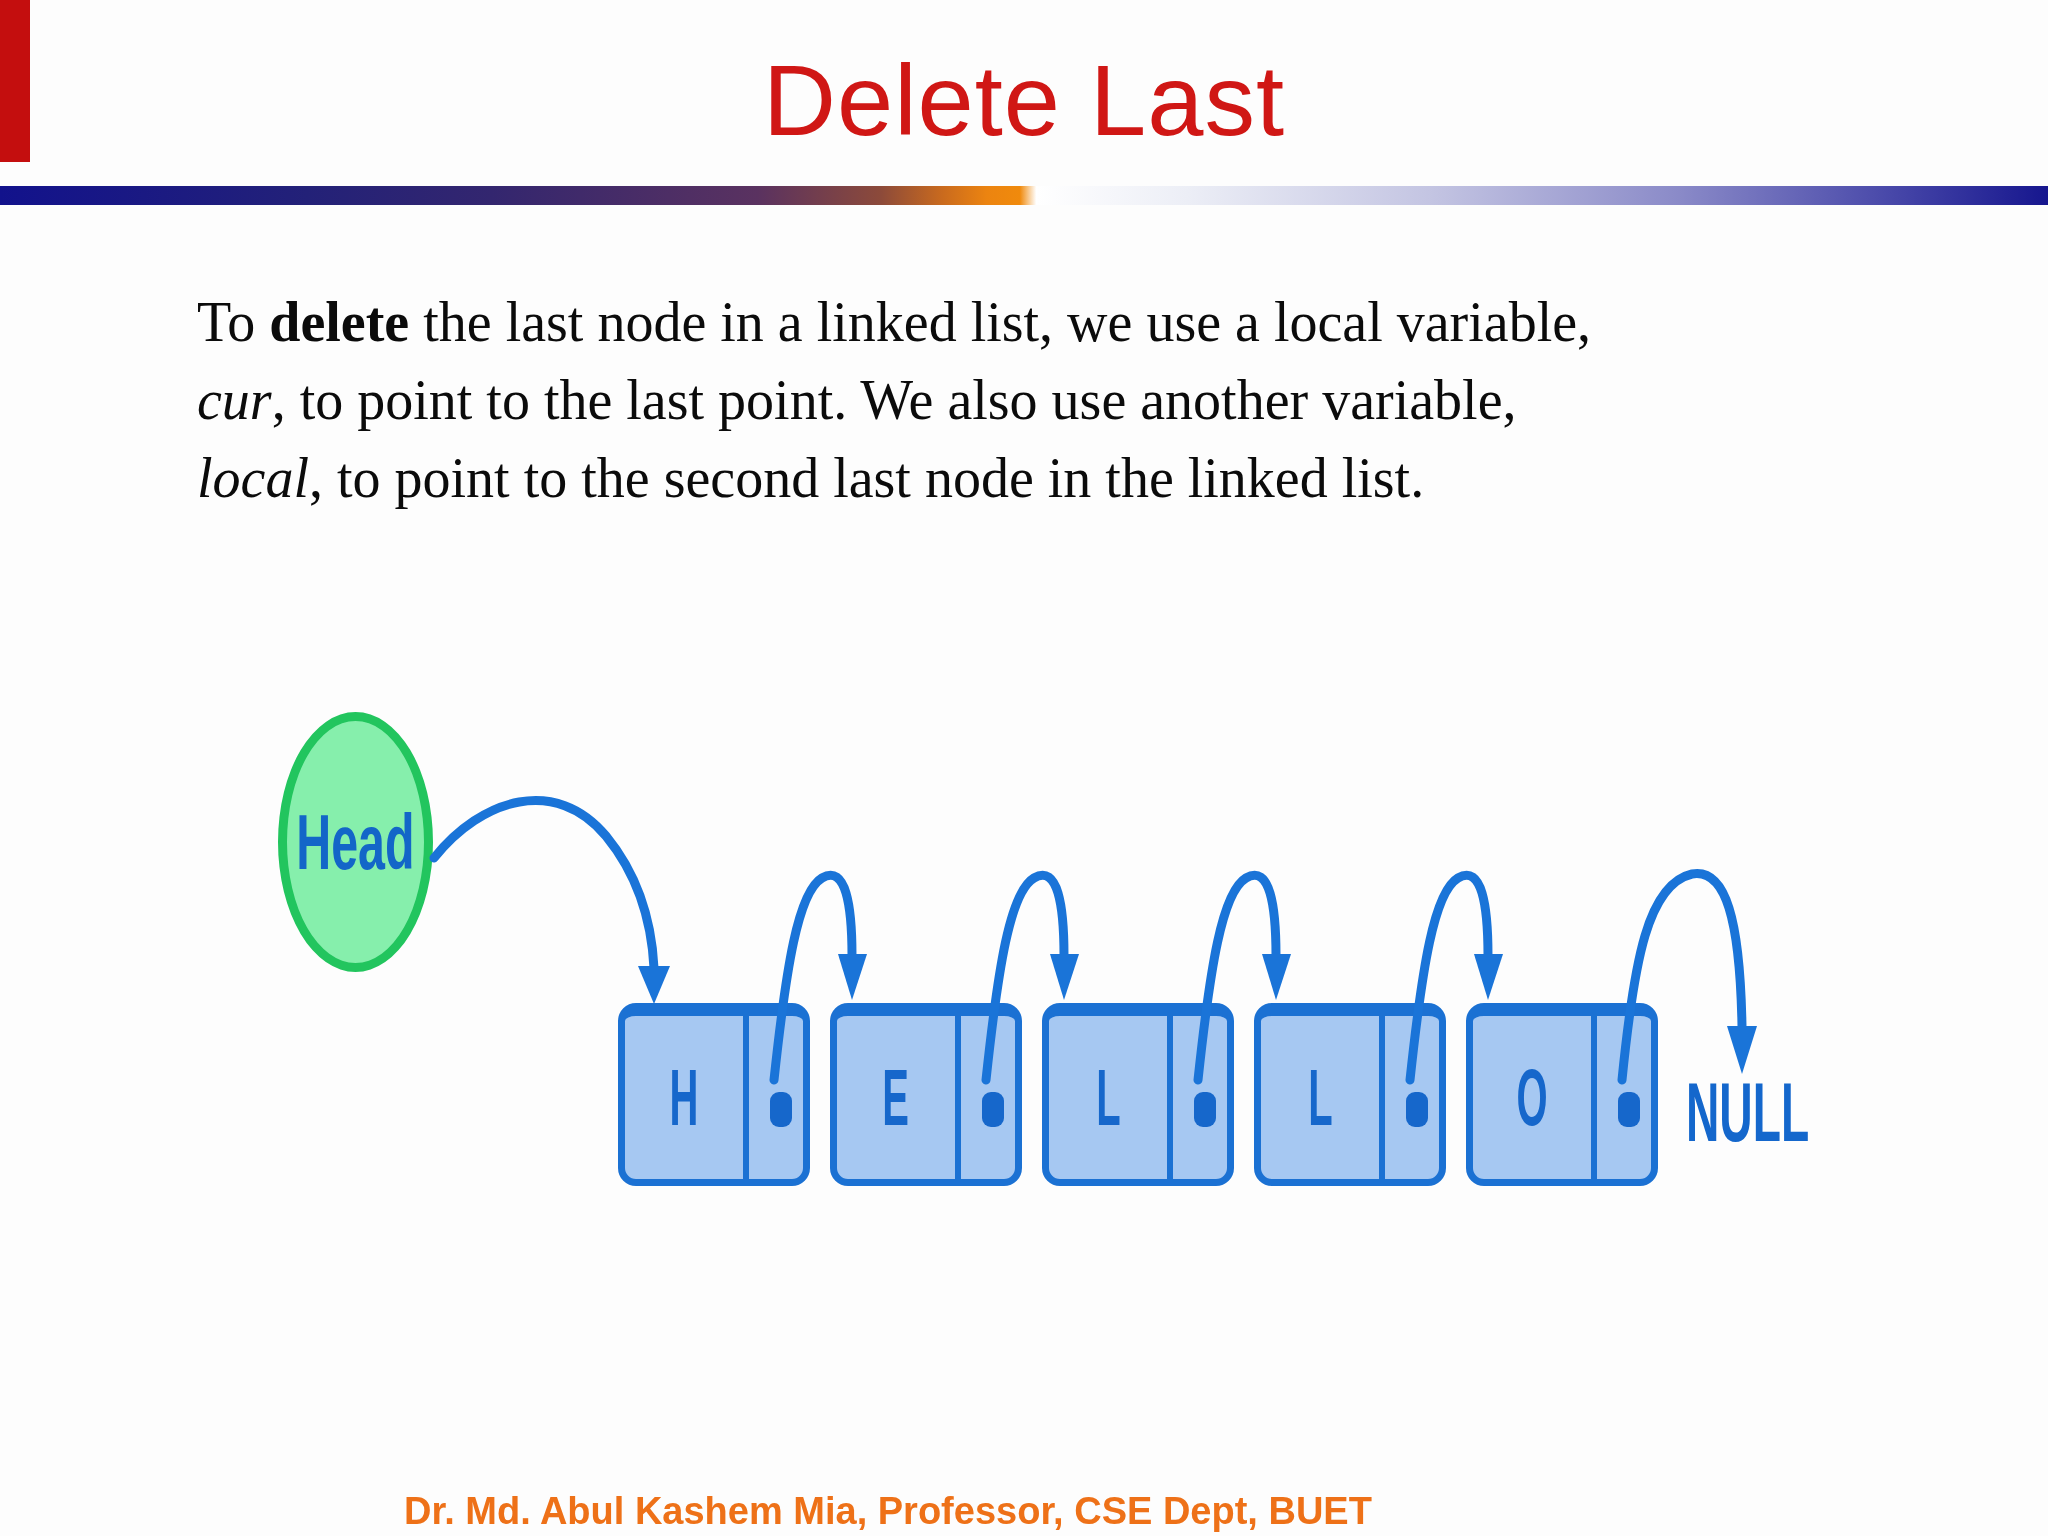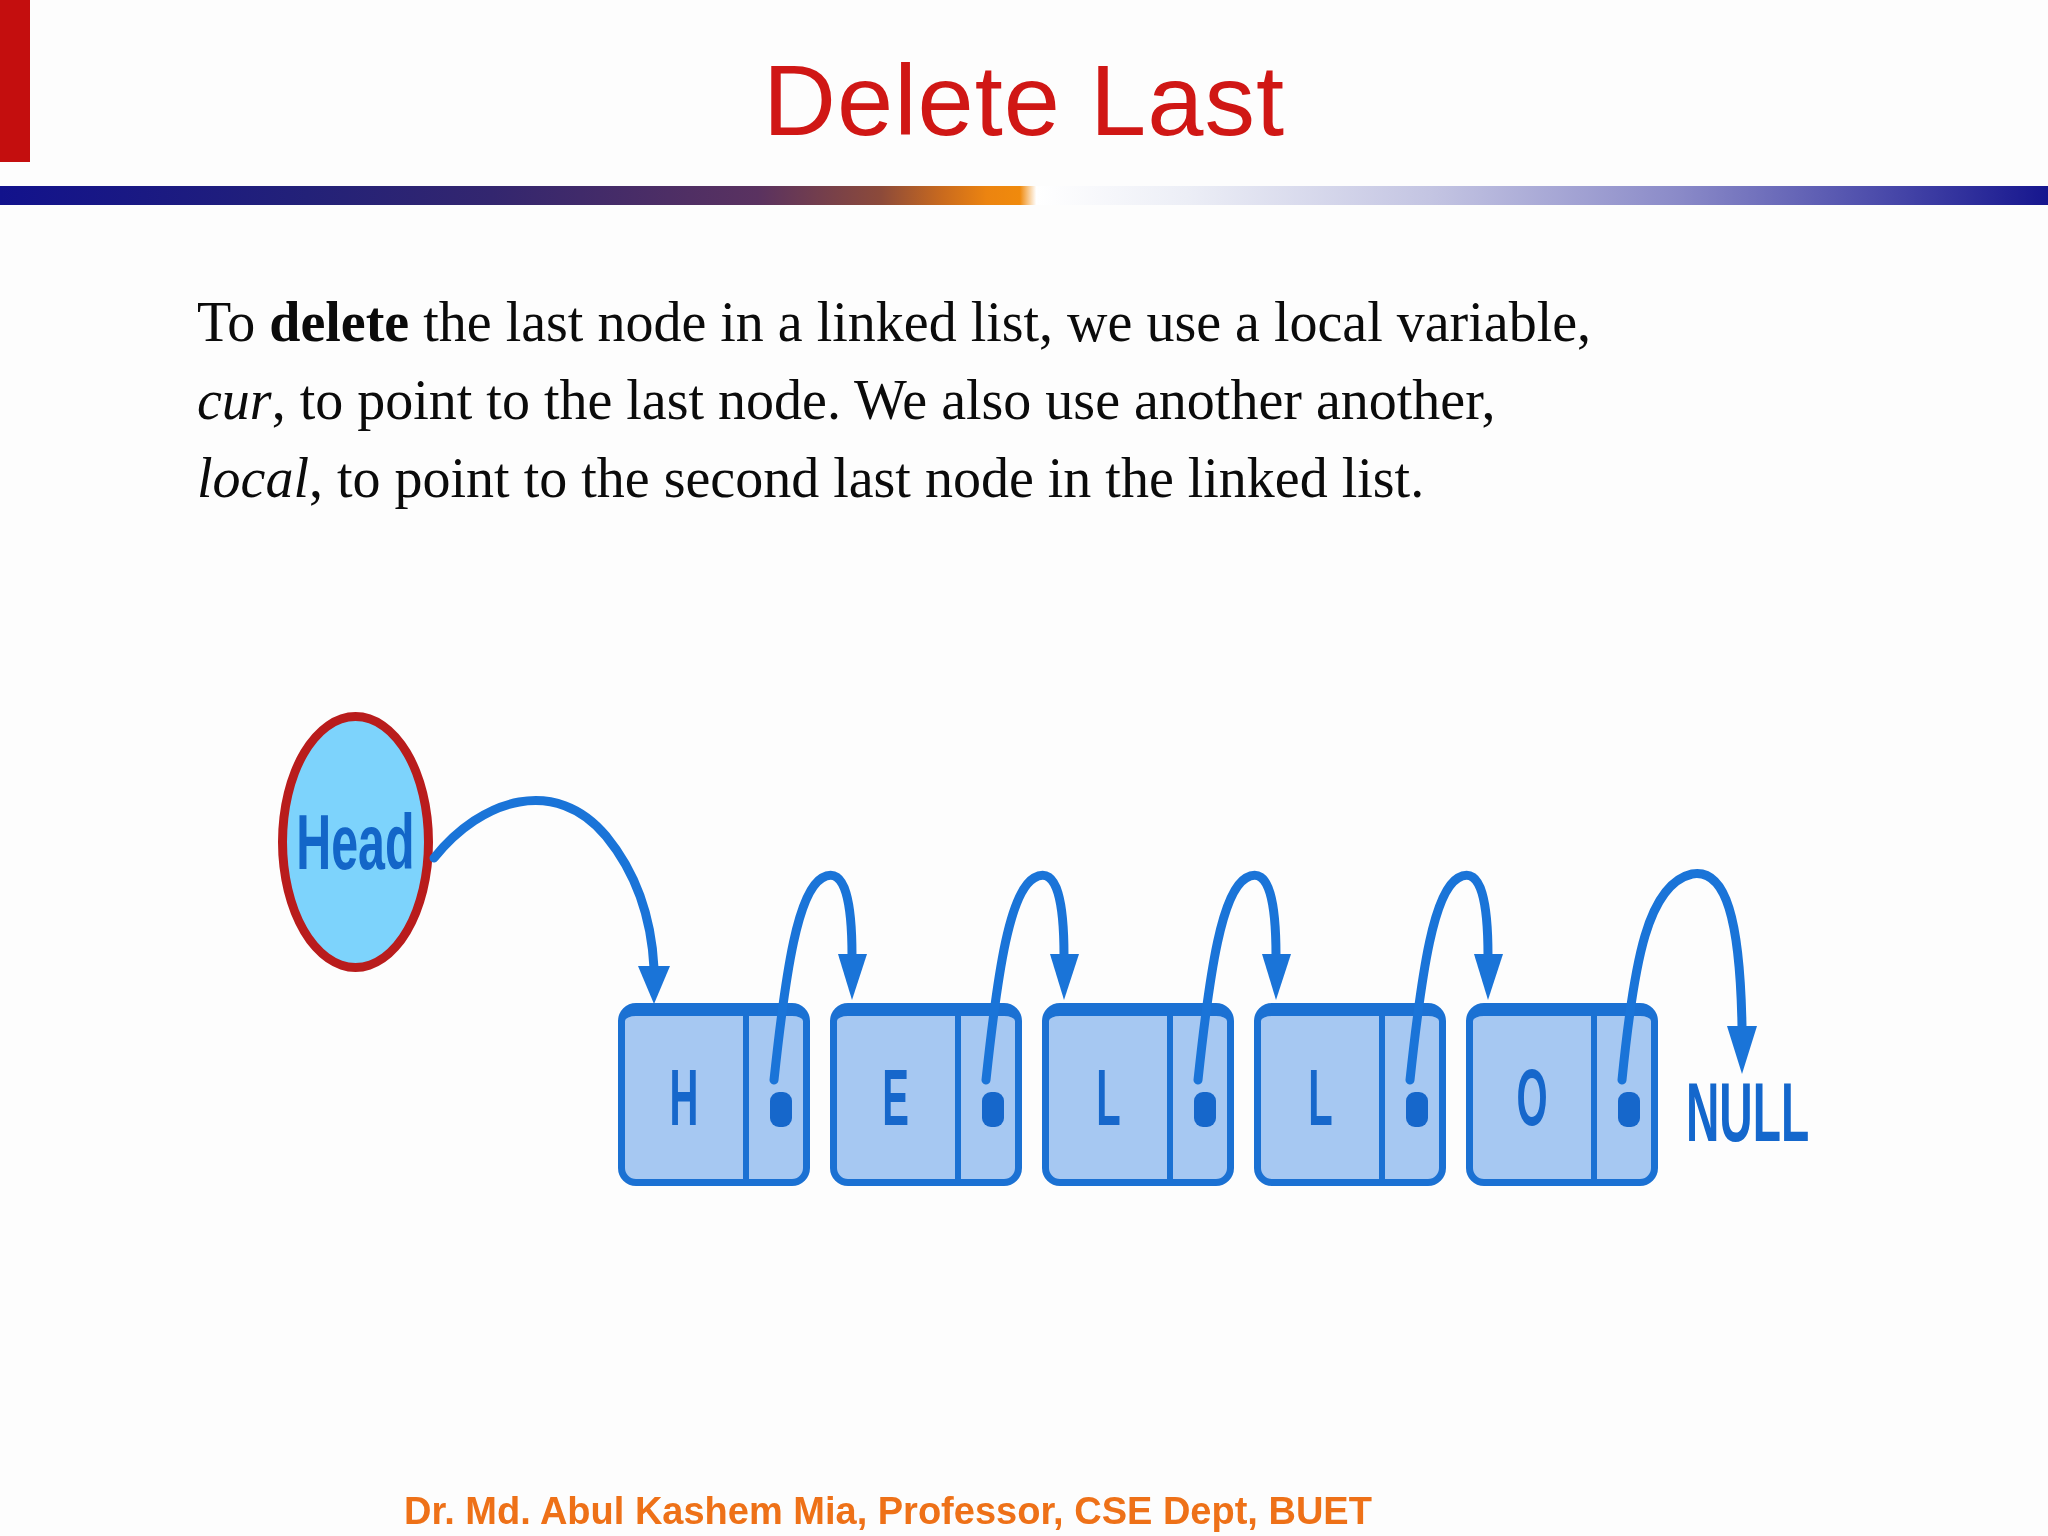--- a/index.html
+++ b/index.html
@@ -24,21 +24,21 @@
   }
   .body-text{
     position:absolute;left:197px;top:283px;width:1780px;
     font-family:"Liberation Serif",serif;font-size:56px;line-height:78px;
     color:#0b0b0b;white-space:nowrap;
   }
   .body-text .b{font-weight:bold;}
   .body-text .i{font-style:italic;}
   .head-ellipse{
     position:absolute;left:278px;top:712px;width:155px;height:260px;
-    border:9px solid #b91c1c;border-radius:50%;background:#7dd3fc;
+    border:9px solid #22c55e;border-radius:50%;background:#86efac;
     display:flex;align-items:center;justify-content:center;box-sizing:border-box;
   }
   .head-label{
     font-size:78px;font-weight:bold;color:#1366c8;
     transform:scaleX(0.62);white-space:nowrap;
   }
   .node-box{
     position:absolute;top:1003px;width:192px;height:183px;box-sizing:border-box;
     background:#a6c8f2;border:7px solid #1b71d3;border-top-width:13px;
     border-radius:18px;
@@ -75,21 +75,21 @@
 <div class="slide">
 
   <div class="corner-bar"></div>
 
   <div class="title">Delete Last</div>
 
   <div class="grad-bar"></div>
 
   <div class="body-text">
     <div><span>To </span><span class="b">delete</span><span> the last node in a linked list, we use a local variable,</span></div>
-    <div><span class="i">cur</span><span>, to point to the last node. We also use another another,</span></div>
+    <div><span class="i">cur</span><span>, to point to the last point. We also use another variable,</span></div>
     <div><span class="i">local</span><span>, to point to the second last node in the linked list.</span></div>
   </div>
 
   <div>
 
     <div class="head-ellipse">
       <span class="head-label">Head</span>
     </div>
 
     <div class="node-box" style="left:618px">

